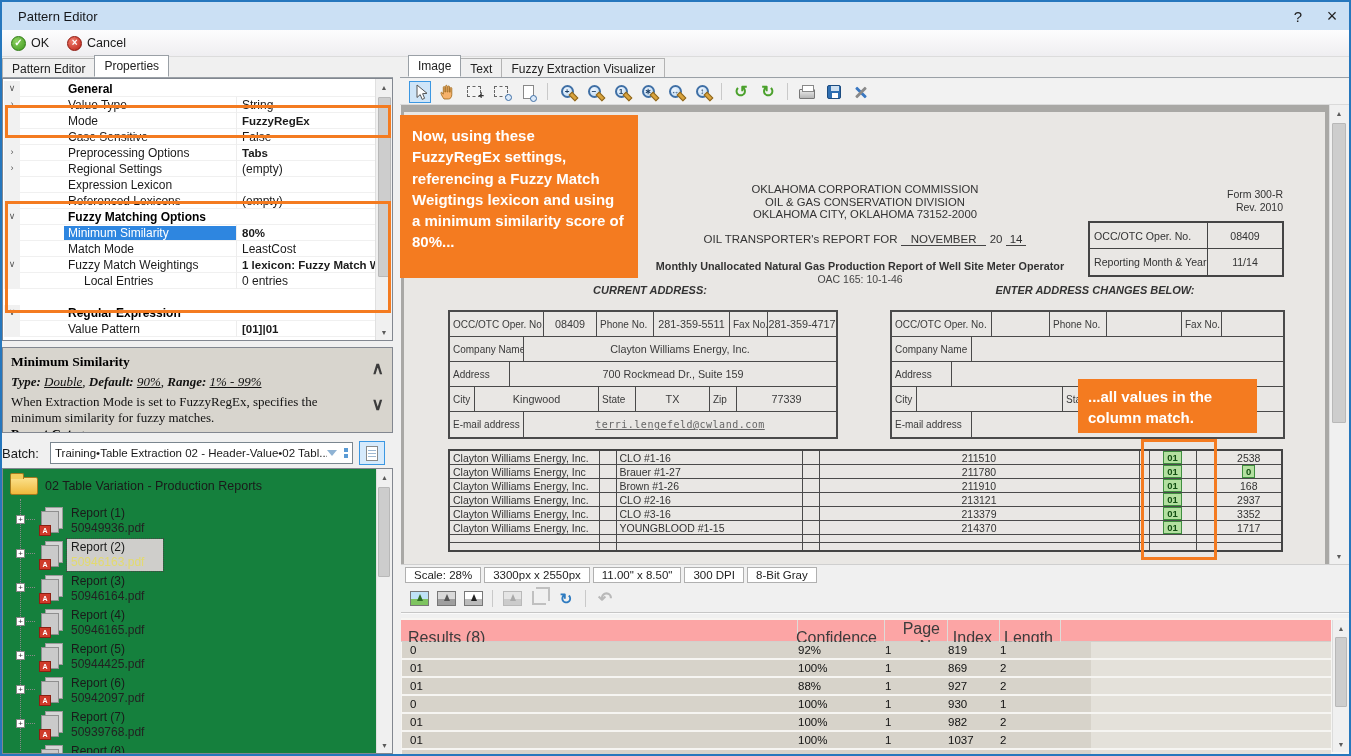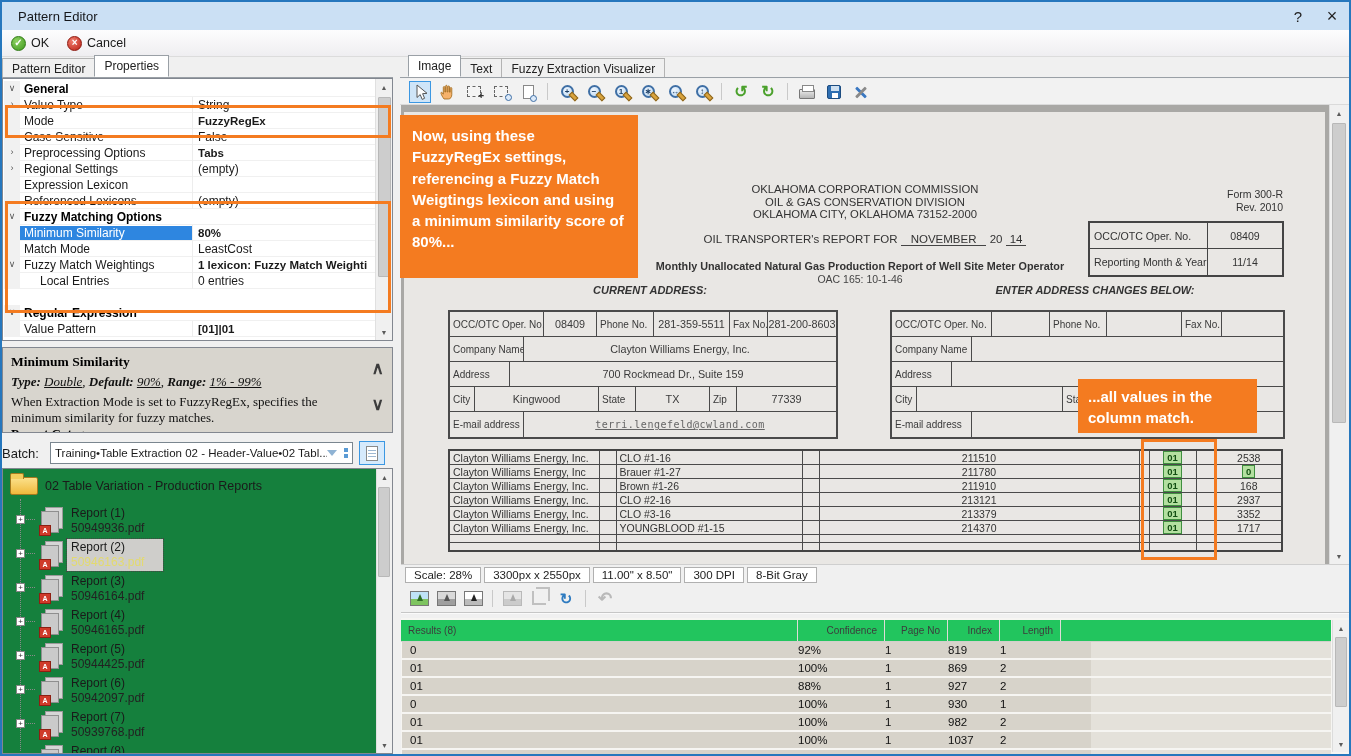--- a/index.html
+++ b/index.html
@@ -27,21 +27,21 @@
   
   .tabstrip { height:21px; border-bottom:1px solid #9aa0a6; display:flex; align-items:flex-end; }
   .tab { font-size:12px; padding:3px 9px 3px; background:#f0f0f0; border:1px solid #b3b3b3; border-bottom:none; margin-right:-1px; height:19px; color:#222; white-space:nowrap; }
   .tab.active { background:#fff; border:1px solid #9aa0a6; border-bottom:1px solid #fff; height:22px; position:relative; z-index:2; }
 
   
   .pgrid { left:2px; top:78px; width:391px; height:263px; background:#fff; border:1px solid #828790; overflow:hidden; }
   .pg-row { position:absolute; left:1px; width:372px; height:16px; display:flex; align-items:center; font-size:12px; border-bottom:1px solid #f0f0f0; }
   .gut { width:16px; height:16px; background:#f1f1f1; flex:0 0 16px; display:flex; align-items:center; justify-content:center; color:#666; font-size:9px; }
   .gut .chev { font-size:9px; line-height:1; color:#555; }
-  .pg-name { width:172px; flex:0 0 172px; padding-left:4px; white-space:nowrap; overflow:hidden; }
+  .pg-name { width:172px; flex:0 0 172px; padding-left:4px; white-space:nowrap; overflow:hidden;margin-left:44px; }
   .pg-row.ind .pg-name { padding-left:20px; }
   .pg-val { flex:1; padding-left:5px; border-left:1px solid #ededed; white-space:nowrap; overflow:hidden; height:16px; display:flex; align-items:center; }
   .pg-row.cat .pg-name { font-weight:bold; color:#000; }
   .pg-row.vb .pg-val { font-weight:bold; font-size:11.5px; }
   .pg-row.sel .pg-name { background:#2e86e0; color:#fff; }
   .pg-scroll { position:absolute; right:0; top:0; width:17px; height:100%; background:#f0f0f0; border-left:1px solid #e0e0e0; }
   .sb-arrow { position:absolute; left:0; width:100%; height:16px; display:flex; align-items:center; justify-content:center; font-size:7px; color:#5a5a5a; background:#f0f0f0; }
   .sb-thumb { position:absolute; left:2px; width:13px; background:#cdcdcd; border:1px solid #b8b8b8; border-radius:1px; }
 
   .ann-rect { position:absolute; border:3px solid #f47b20; z-index:60; pointer-events:none; }
@@ -158,21 +158,21 @@
   .imgthumb.gray { background:linear-gradient(#d9d9d9 55%, #9f9f9f 55%); } .imgthumb.gray::after { border-bottom-color:#555; }
   .imgthumb.bw { background:linear-gradient(#fff 55%, #bbb 55%); } .imgthumb.bw::after { border-bottom-color:#222; }
   .dis { opacity:.45; filter:grayscale(1); }
   .cropico { width:14px; height:14px; border-left:2px solid #888; border-bottom:2px solid #888; position:relative; }
   .cropico::after { content:""; position:absolute; left:2px; bottom:2px; width:12px; height:12px; border-right:2px solid #888; border-top:2px solid #888; }
   .glyphbtn { font-size:15px; line-height:1; font-weight:bold; }
   .divline { left:401px; top:612px; width:948px; height:2px; border-top:1px solid #c6c6c6; border-bottom:1px solid #fafafa; }
 
   
   .results { left:401px; top:618px; width:948px; height:136px; background:#f6f5f2; overflow:hidden; }
-  .res-head { position:absolute; left:0; top:2px; width:930px; height:22px; background:#22c55e; border-bottom:1px solid #d2d0cc; display:grid; grid-template-columns:396px 87px 63px 52px 61px 82px 1fr; align-items:center; font-size:10px; color:#3c3c3c; }
+  .res-head { position:absolute; left:0; top:2px; width:930px; height:22px; background:#fca5a5; border-bottom:1px solid #d2d0cc; display:grid; grid-template-columns:396px 87px 63px 52px 61px 82px 1fr; align-items:center; font-size:16px; color:#3c3c3c; }
   .res-head span { padding:0 7px; }
   .res-head .rh { text-align:right; border-left:1px solid #dedcd8; height:100%; display:flex; align-items:center; justify-content:flex-end; }
   .res-head .blank { border-left:1px solid #dedcd8; height:100%; }
   .res-row { position:absolute; left:1px; width:929px; height:16px; background:#e4e1da; font-size:11.5px; color:#111; }
   .res-row .gp { position:absolute; left:0; top:0; bottom:0; width:689px; background:#d7d3ca; display:grid; grid-template-columns:396px 87px 63px 52px 61px; align-items:center; }
   .res-row .rv { padding-left:8px; text-align:left; }
   .res-row .rn { text-align:left; padding-right:7px; }
   .res-scroll { position:absolute; right:0; top:2px; width:17px; height:132px; background:#f0f0f0; border-left:1px solid #dcdcdc; }
 </style>
 </head>
@@ -549,21 +549,21 @@
 <div class="abs addr-cap" style="left:560px; top:284px; width:180px;">CURRENT ADDRESS:</div>
 <div class="abs addr-cap" style="left:990px; top:284px; width:210px;">ENTER ADDRESS CHANGES BELOW:</div>
 
 <div class="abs atab" style="left:448px; top:310px; width:390px;">
   <div class="arow">
     <span class="acell" style="width:94px">OCC/OTC Oper. No.</span>
     <span class="acell c" style="width:53px">08409</span>
     <span class="acell" style="width:57px">Phone No.</span>
     <span class="acell c" style="width:76px">281-359-5511</span>
     <span class="acell" style="width:38px">Fax No.</span>
-    <span class="acell c" style="flex:1">281-200-8603</span>
+    <span class="acell c" style="flex:1">281-359-4717</span>
   </div>
   <div class="arow">
     <span class="acell" style="width:74px">Company Name</span>
     <span class="acell c" style="flex:1">Clayton Williams Energy, Inc.</span>
   </div>
   <div class="arow">
     <span class="acell" style="width:60px">Address</span>
     <span class="acell c" style="flex:1">700 Rockmead Dr., Suite 159</span>
   </div>
   <div class="arow">

